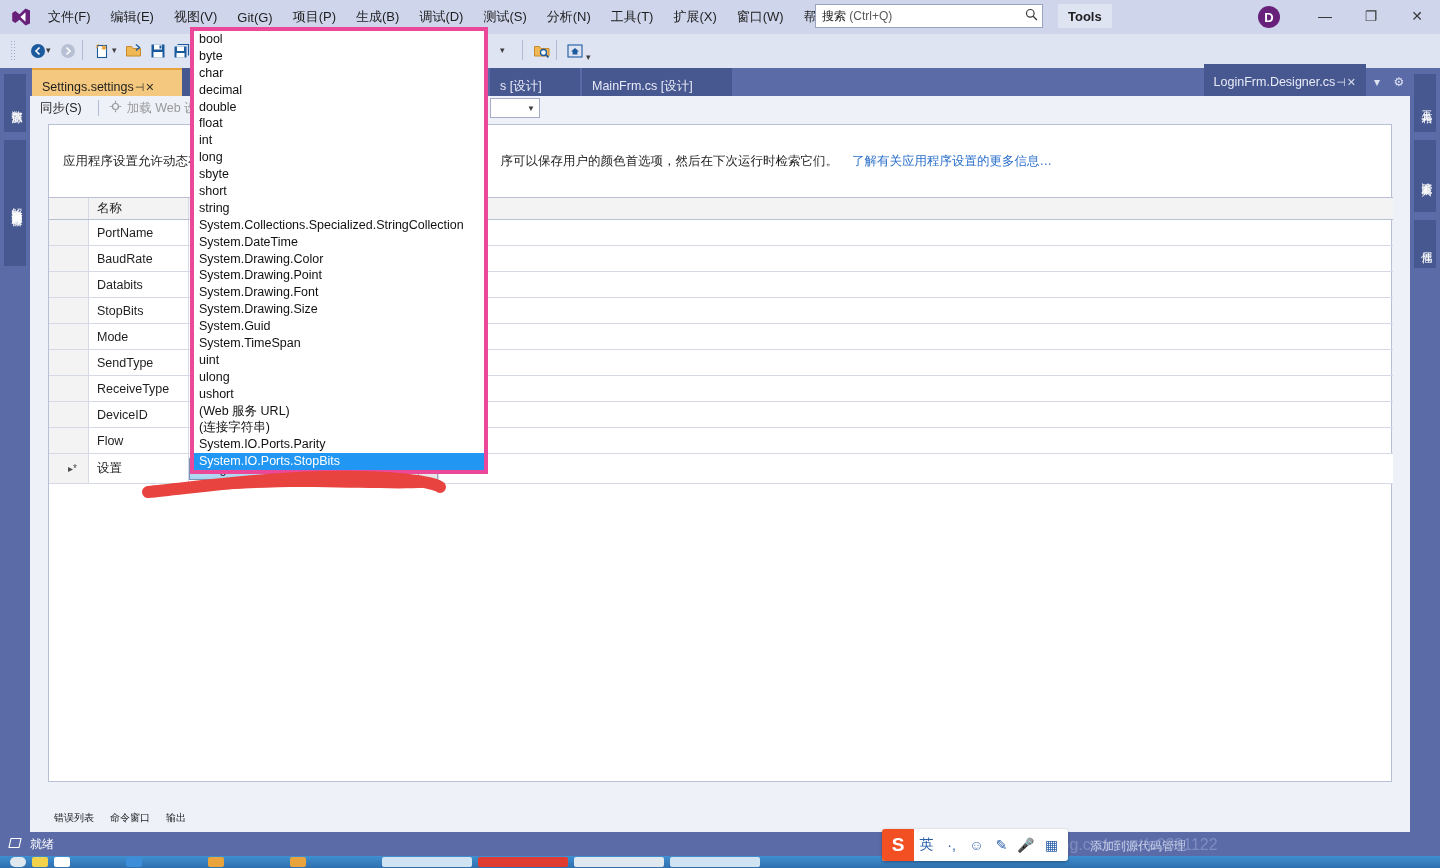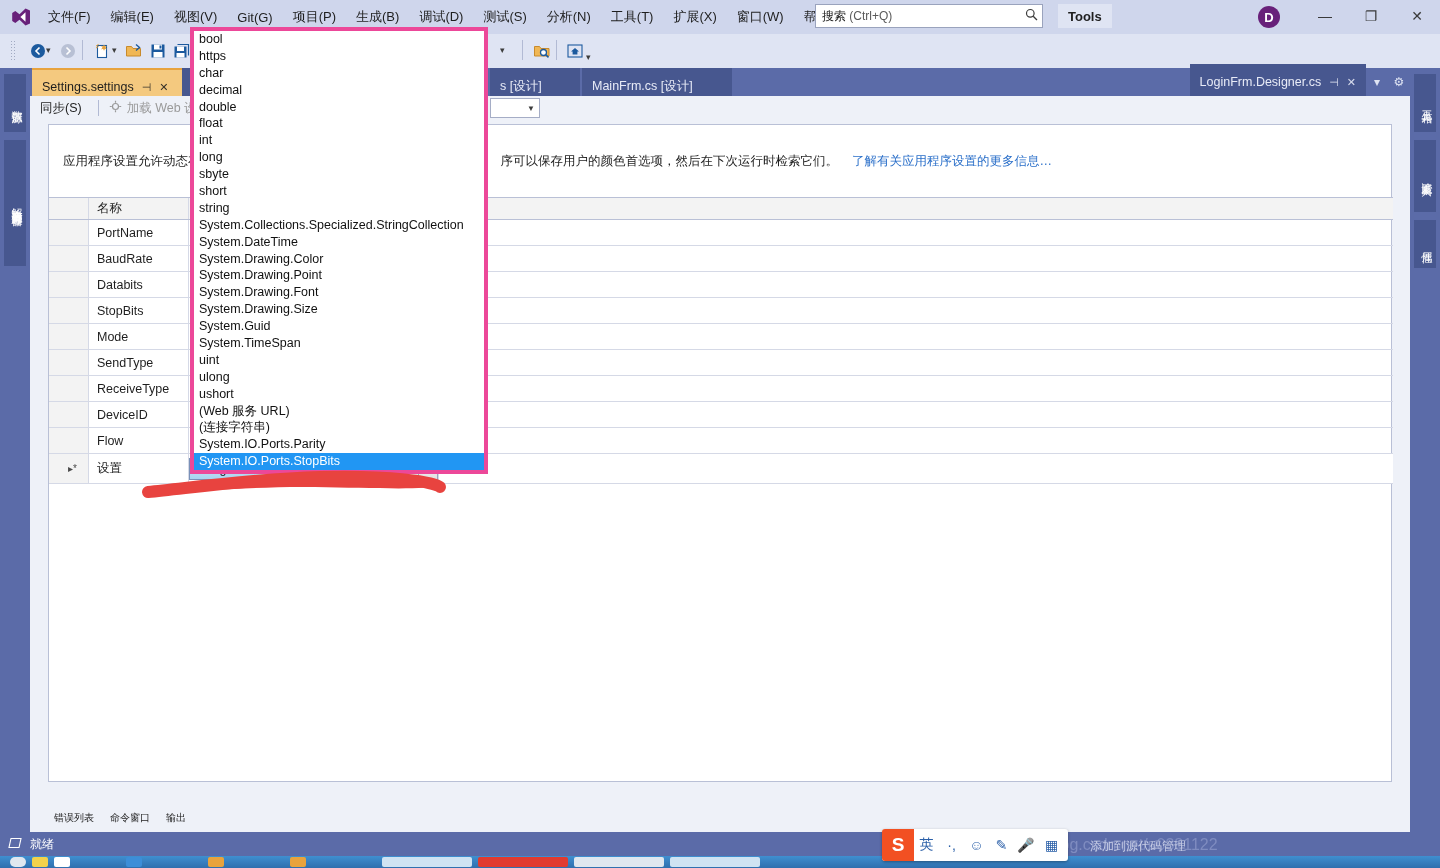--- a/index.html
+++ b/index.html
@@ -89,21 +89,21 @@
     writing-mode:vertical-rl;text-orientation:upright;
     font-size:11px;letter-spacing:1px;text-align:center;
     padding:6px 2px;box-sizing:border-box;
   }
 
   
   #tabrow{
     position:absolute;left:30px;top:68px;width:1380px;height:28px;background:#5b6ba8;
   }
   .doctab{
-    position:absolute;top:0;height:36px;display:flex;align-items:center;gap:8px;
+    position:absolute;top:0;height:36px;display:flex;align-items:center;gap:1px;
     padding:0 10px;box-sizing:border-box;font-size:12.5px;color:#e8ebf7;
     background:#47578f;white-space:nowrap;
   }
   .doctab.active{background:#f4c97f;color:#1e1e1e;border-top:2px solid #e8a33d;}
   .doctab .tico{font-size:11px;opacity:.9;}
   #tab-right-group{
     position:absolute;right:0;top:0;height:28px;display:flex;align-items:center;
   }
   #tab-right-group .doctab{position:relative;}
   .tabtool{width:22px;height:28px;display:flex;align-items:center;justify-content:center;
@@ -510,21 +510,21 @@
           </div>
         </div>
         <div class="c-value gcell"></div>
       </div>
     </div>
   </div>
 </div>
 
 <div id="dropdown">
   <div class="ddi">bool</div>
-  <div class="ddi">https</div>
+  <div class="ddi">byte</div>
   <div class="ddi">char</div>
   <div class="ddi">decimal</div>
   <div class="ddi">double</div>
   <div class="ddi">float</div>
   <div class="ddi">int</div>
   <div class="ddi">long</div>
   <div class="ddi">sbyte</div>
   <div class="ddi">short</div>
   <div class="ddi">string</div>
   <div class="ddi">System.Collections.Specialized.StringCollection</div>

